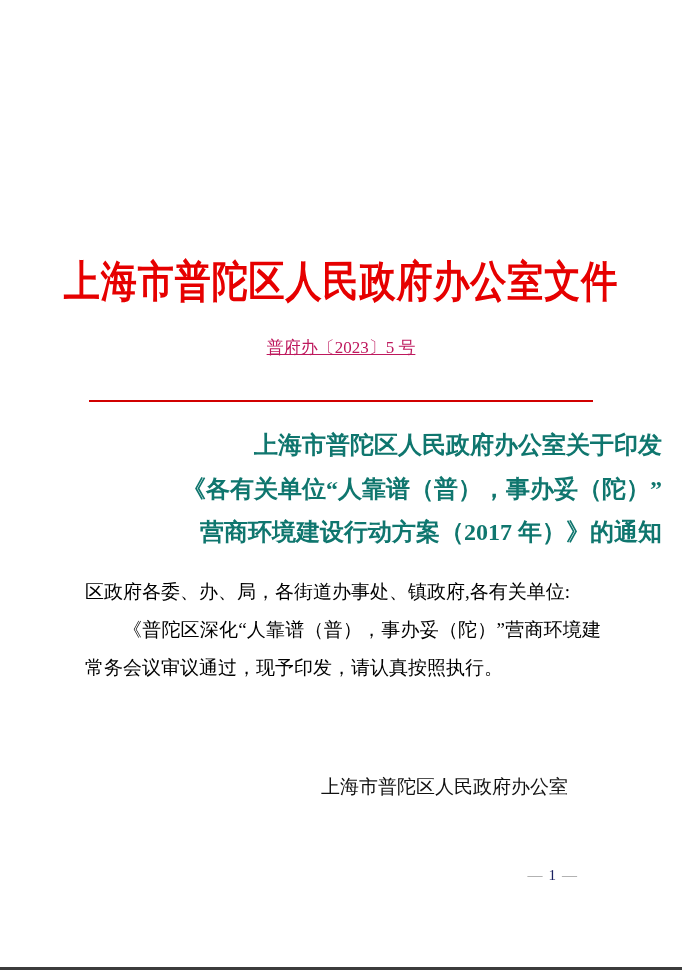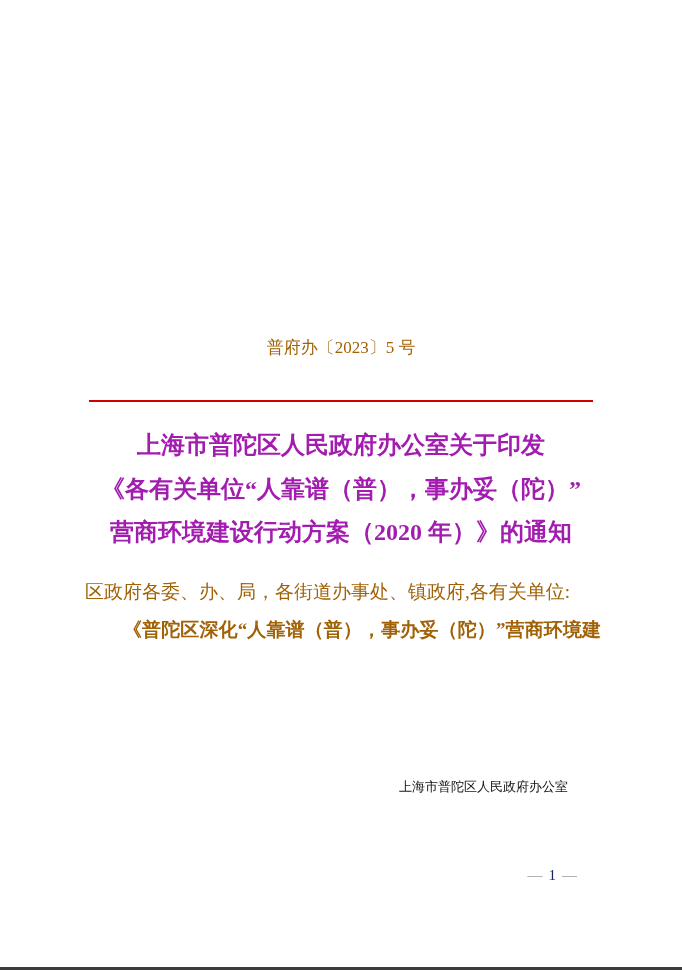--- a/index.html
+++ b/index.html
@@ -29,57 +29,57 @@
     transform: scaleX(0.84);
     transform-origin: 50% 50%;
     letter-spacing: 1px;
   }
 
   
   .doc-number {
     position: absolute; top: 335px; left: 0; width: 682px;
     text-align: center;
     font-size: 17px; line-height: 26px;
-    color: #a16207;
+    color: #be185d;
+    text-decoration: underline;
   }
 
   
   .red-line {
     position: absolute; top: 400px; left: 89px;
     width: 504px; height: 2px;
     background: #d10000;
   }
 
   
   .doc-title {
     position: absolute; top: 424px; left: 20px; width: 642px;
-    text-align: center;
+    text-align: right;
     font-weight: bold;
     font-size: 24px; line-height: 43.5px;
-    color: #a21caf;
+    color: #0f766e;
   }
 
   
   .body-text {
     position: absolute; top: 573px; left: 85px; width: 516px;
     font-size: 19px; line-height: 38px;
-    color: #a16207;
+    color: #000000;
   }
   .body-text .indent { text-indent: 38px; }
   .body-text .fill {
     text-align: justify;
     text-align-last: justify;
-    font-weight: bold;
   }
 
   
   .signature {
     position: absolute; top: 767px; right: 114px;
     text-align: center;
-    font-size: 13px; line-height: 40px;
+    font-size: 19px; line-height: 40px;
     color: #111;
     white-space: nowrap;
   }
 
   
   .page-num {
     position: absolute; top: 867px; right: 99px;
     font-size: 15px; line-height: 16px;
     white-space: nowrap;
   }
@@ -91,34 +91,38 @@
     position: absolute; left: 0; bottom: 0;
     width: 100%; height: 3px;
     background: #3c3c3c;
   }
 </style>
 </head>
 <body>
 
 <div class="page">
 
+  <div class="org-title-wrap">
+    <span class="org-title">上海市普陀区人民政府办公室文件</span>
+  </div>
 
   <div class="doc-number">普府办〔2023〕5 号</div>
 
   <div class="red-line"></div>
 
   <div class="doc-title">
     <div>上海市普陀区人民政府办公室关于印发</div>
     <div>《各有关单位“人靠谱（普），事办妥（陀）”</div>
-    <div>营商环境建设行动方案（2020 年）》的通知</div>
+    <div>营商环境建设行动方案（2017 年）》的通知</div>
   </div>
 
   <div class="body-text">
     <div class="salutation">区政府各委、办、局，各街道办事处、镇政府,各有关单位:</div>
     <div class="indent fill">《普陀区深化“人靠谱（普），事办妥（陀）”营商环境建</div>
+    <div>常务会议审议通过，现予印发，请认真按照执行。</div>
   </div>
 
   <div class="signature">
     <div>上海市普陀区人民政府办公室</div>
   </div>
 
   <div class="page-num">
     <span class="dash">—</span><span class="num">1</span><span class="dash">—</span>
   </div>
 

